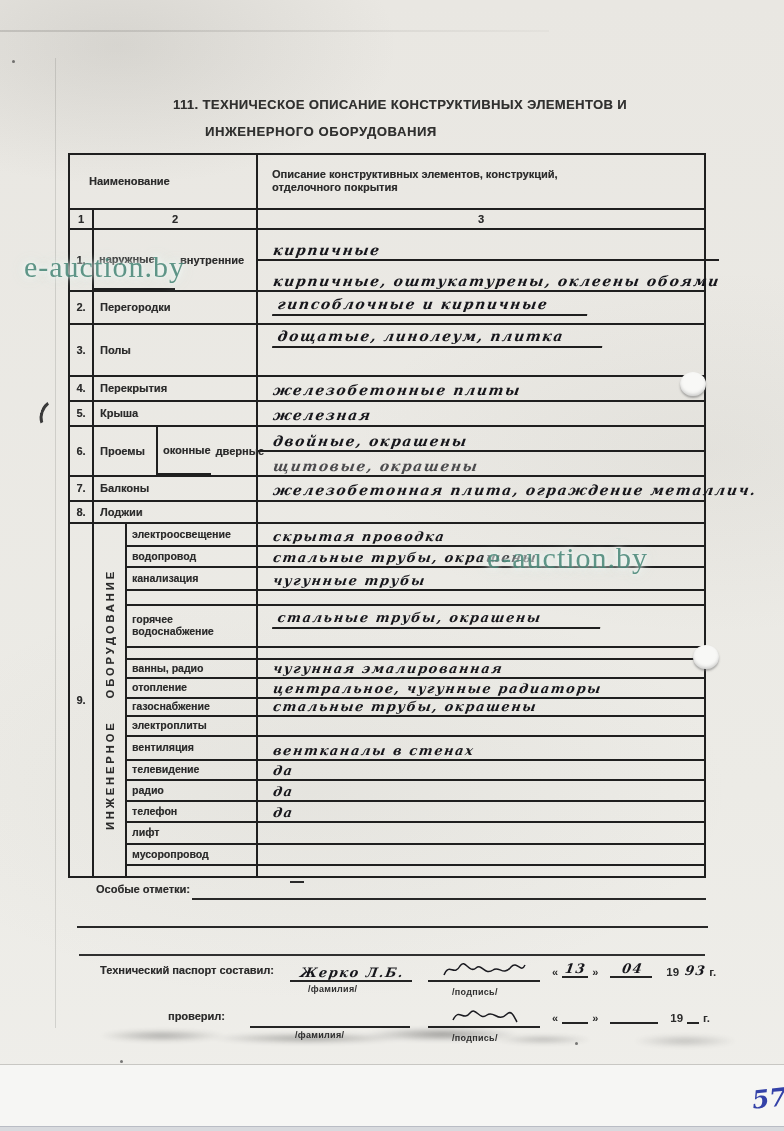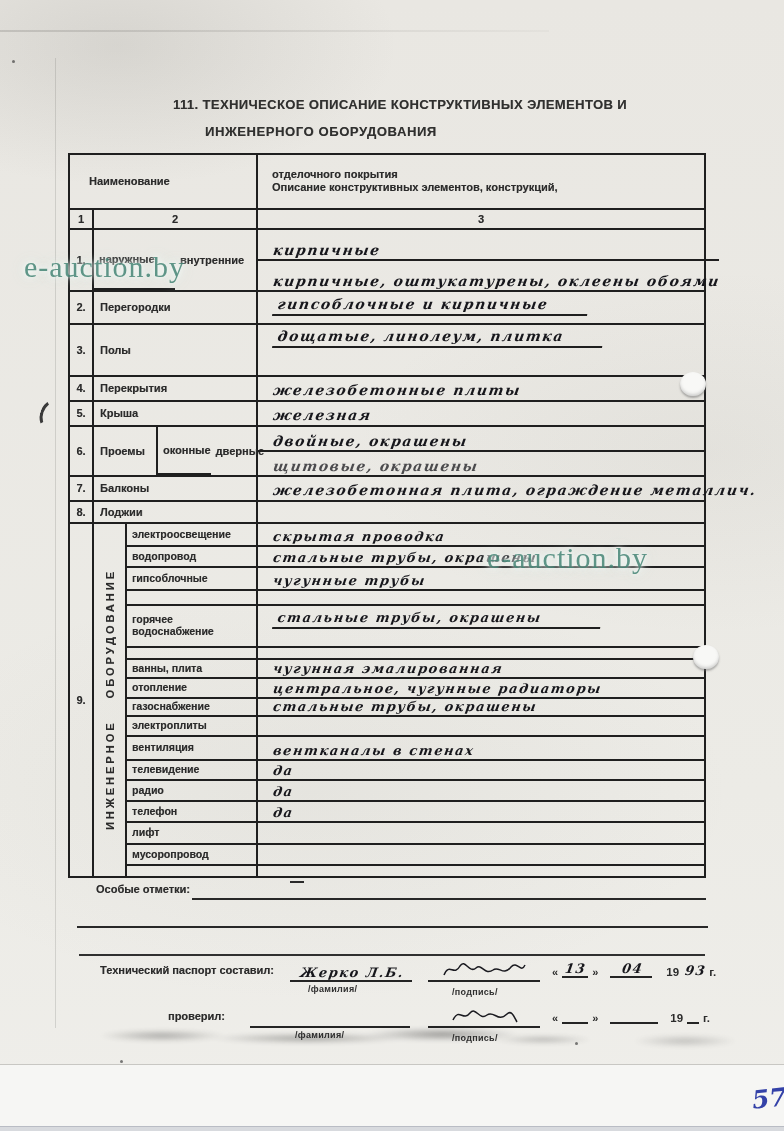--- a/index.html
+++ b/index.html
@@ -99,22 +99,22 @@
   <div class="title1">111.  ТЕХНИЧЕСКОЕ ОПИСАНИЕ КОНСТРУКТИВНЫХ ЭЛЕМЕНТОВ И</div>
   <div class="title2">ИНЖЕНЕРНОГО ОБОРУДОВАНИЯ</div>
 
   <div class="tbl">
 
     <div class="trow" style="height:55px">
       <div class="c-name" style="width:188px;min-width:188px;padding-left:19px">
         <span class="lbl">Наименование</span>
       </div>
       <div style="flex:1;padding:13px 6px 0 14px">
+        <div class="lbl">Описание конструктивных элементов, конструкций,</div>
         <div class="lbl">отделочного покрытия</div>
-        <div class="lbl">Описание конструктивных элементов, конструкций,</div>
       </div>
     </div>
 
     <div class="trow" style="height:20px">
       <div class="c-num">
           <span class="lbl">1</span>
         </div>
       <div class="c-name" style="justify-content:center;padding-left:0">
           <span class="lbl">2</span>
         </div>
@@ -265,21 +265,21 @@
         <div class="e-row" style="height:22px">
           <div class="e-label">
               <span class="lbl-sm">водопровод</span>
             </div>
           <div class="e-val">
               <span class="hw sm">стальные трубы, окрашены</span>
             </div>
         </div>
         <div class="e-row" style="height:23px">
           <div class="e-label">
-              <span class="lbl-sm">гипсоблочные</span>
+              <span class="lbl-sm">канализация</span>
             </div>
           <div class="e-val">
               <span class="hw sm">чугунные трубы</span>
             </div>
         </div>
         <div class="e-row" style="height:15px">
           <div class="e-label">
               <span class="lbl-sm"></span>
             </div>
           <div class="e-val">
@@ -297,21 +297,21 @@
         <div class="e-row" style="height:12px">
           <div class="e-label">
               <span class="lbl-sm"></span>
             </div>
           <div class="e-val">
               <span class="hw sm"></span>
             </div>
         </div>
         <div class="e-row" style="height:20px">
           <div class="e-label">
-              <span class="lbl-sm">ванны, плита</span>
+              <span class="lbl-sm">ванны, радио</span>
             </div>
           <div class="e-val">
               <span class="hw sm">чугунная эмалированная</span>
             </div>
         </div>
         <div class="e-row" style="height:20px">
           <div class="e-label">
               <span class="lbl-sm">отопление</span>
             </div>
           <div class="e-val">

